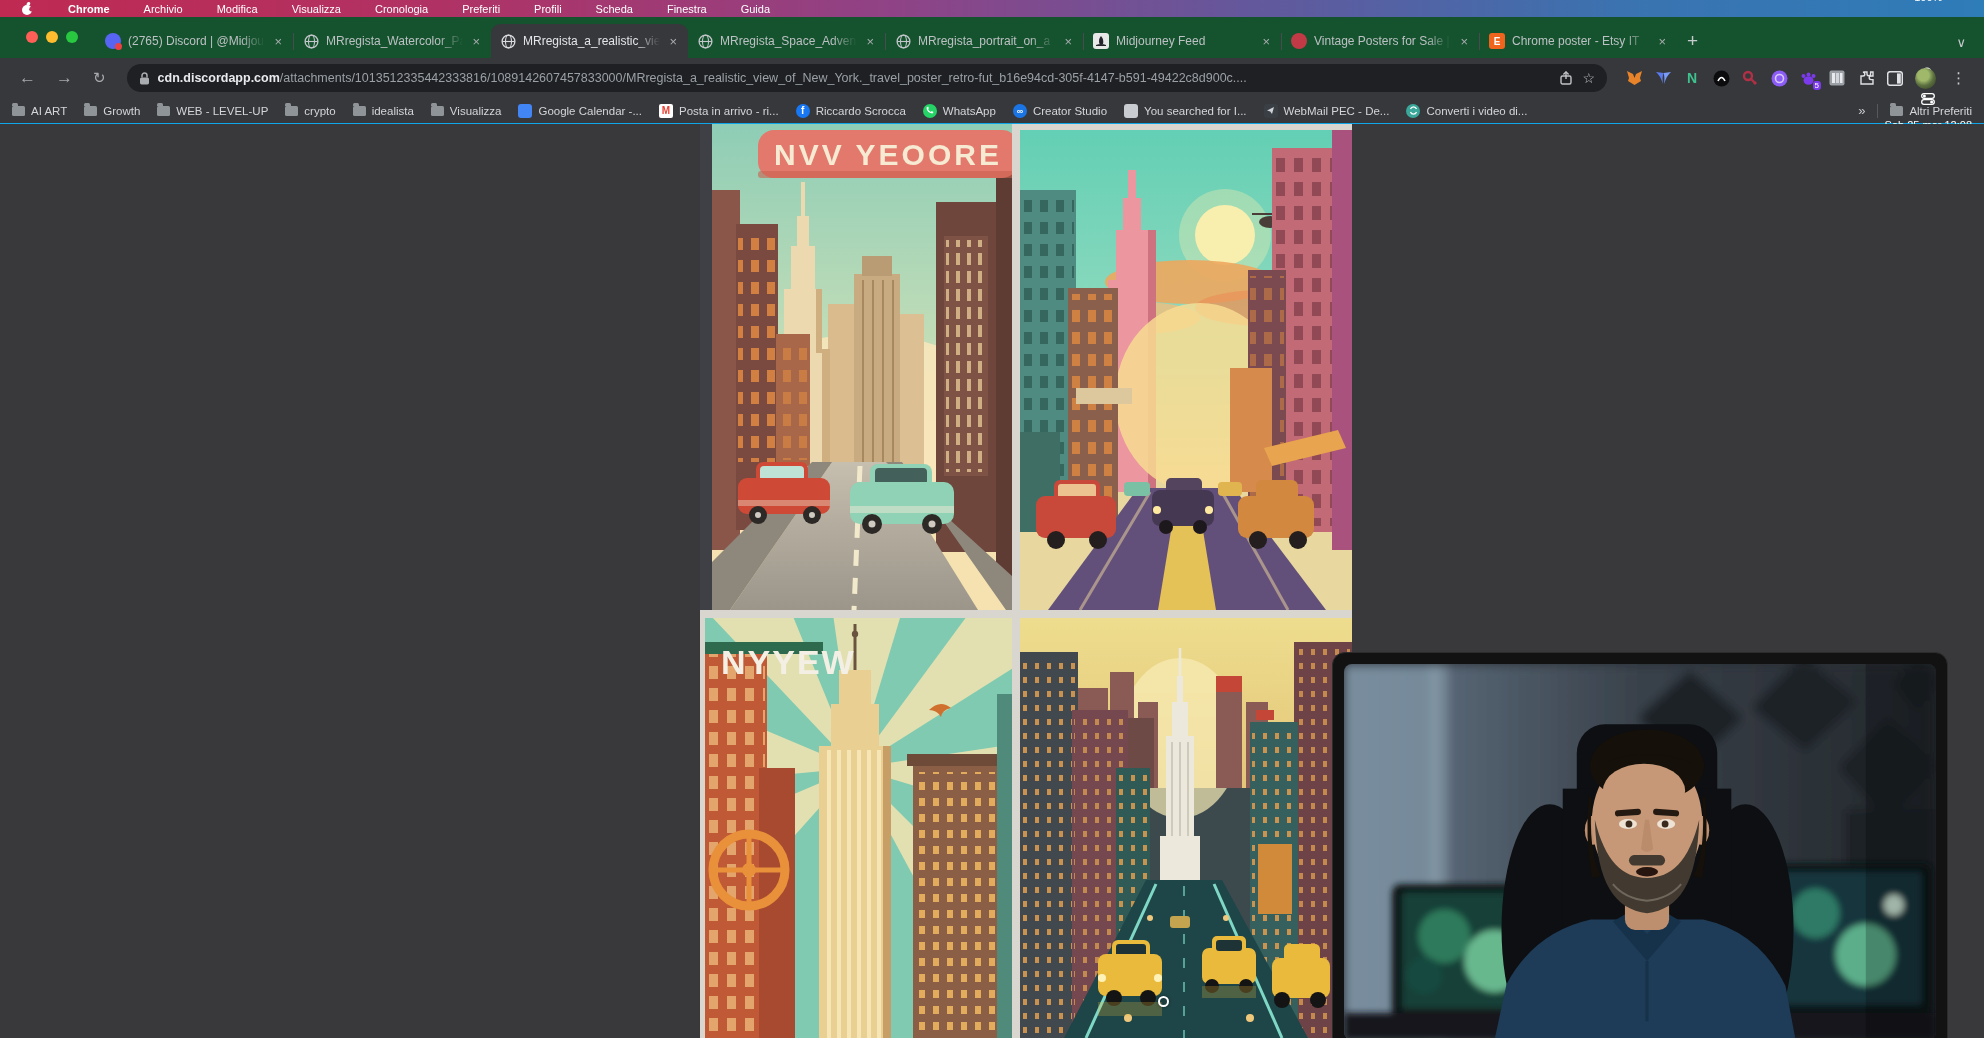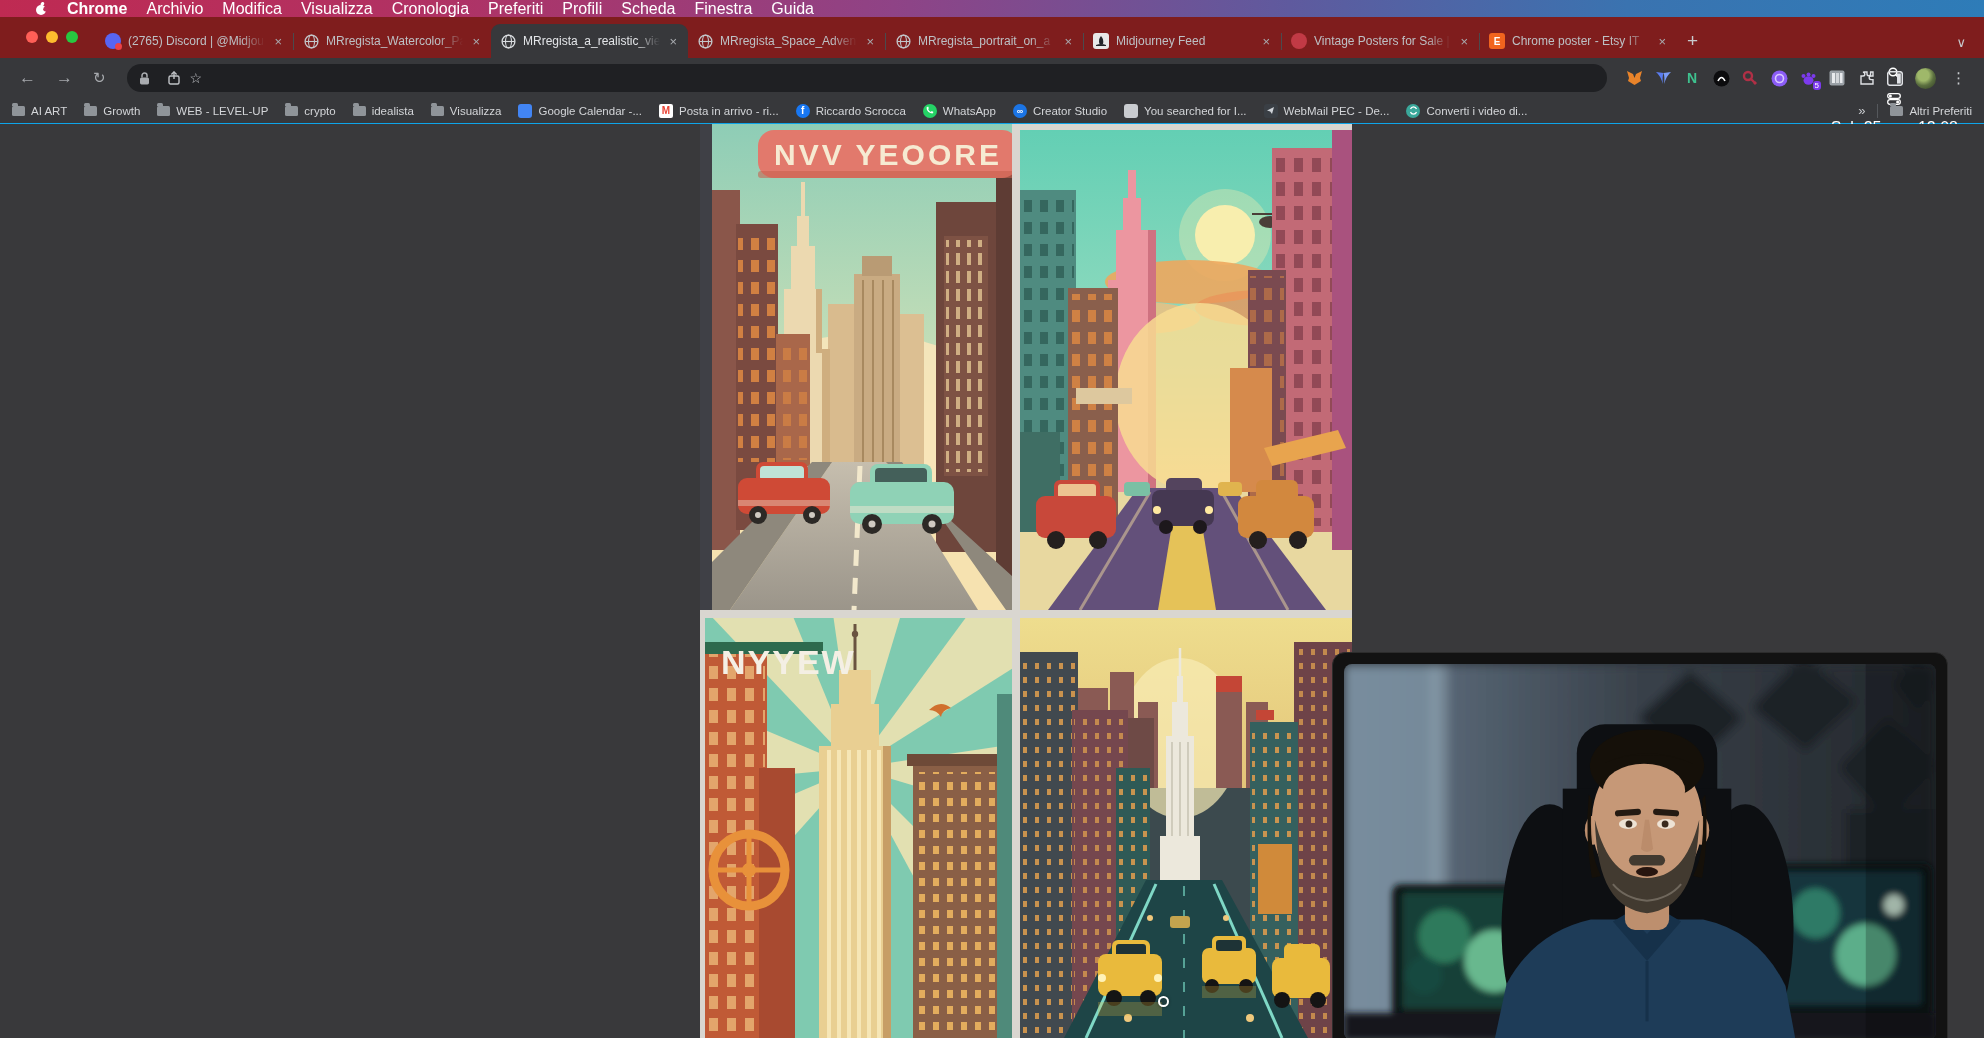--- a/index.html
+++ b/index.html
@@ -1,30 +1,30 @@
 <!DOCTYPE html>
 <html><head>
 <meta charset="utf-8">
 <style>
   * { margin:0; padding:0; box-sizing:border-box; }
   html,body { width:1984px; height:1038px; overflow:hidden; background:#39393b;
               font-family:"Liberation Sans", sans-serif; -webkit-font-smoothing:antialiased; }
 
   
-  .menubar { height:17px; display:flex; align-items:center; padding:0 26px; gap:1px;
+  .menubar { height:17px; display:flex; align-items:center; padding:0 12px; gap:16px;
              background:linear-gradient(90deg,#bf2a52 0%,#b03264 22%,#8f4386 45%,#5f5a9e 65%,#3a73b0 82%,#2e7cb8 100%);
-             color:#fff; font-size:16px; }
+             color:#fff; font-size:11px; }
   .menubar .mitem { padding:0 9px; white-space:nowrap; }
   .menubar .appname { font-weight:bold; }
   .menubar .mb-right { margin-left:auto; display:flex; align-items:center; gap:14px;flex-direction:column; }
   .mb-ic { display:inline-flex; align-items:center; }
   .mb-txt { white-space:nowrap; }
 
   
-  .tabstrip { height:41px; background:#7f1d1d; display:flex; align-items:flex-end; position:relative; }
+  .tabstrip { height:41px; background:#14532d; display:flex; align-items:flex-end; position:relative; }
   .traffic { position:absolute; left:26px; top:14px; display:flex; gap:8px; }
   .tl { width:12px; height:12px; border-radius:50%; }
   .tl.r{ background:#ff5f57; } .tl.y{ background:#febc2e; } .tl.g{ background:#28c840; }
   .tabs { display:flex; align-items:flex-end; margin-left:96px; flex:1; height:100%; }
   .tab { width:197px; height:34px; display:flex; align-items:center; gap:7px; padding:0 9px;
          color:#bdc0c4; font-size:12px; position:relative; }
   .tab.active { background:#37383b; border-radius:9px 9px 0 0; color:#e3e5e8; }
   .tab .t-title { flex:1; overflow:hidden; white-space:nowrap; text-overflow:clip;
                   -webkit-mask-image:linear-gradient(90deg,#000 82%,transparent); mask-image:linear-gradient(90deg,#000 82%,transparent); }
   .tab .t-close { color:#a9acb0; font-size:13px; padding:0 2px; }
@@ -258,20 +258,21 @@
   <span class="navbtn">←</span>
   <span class="navbtn">→</span>
   <span class="navbtn reload">↻</span>
   <div class="omnibox">
     <span class="lock">
       <svg width="11" height="13" viewBox="0 0 11 13">
           <rect x="1" y="5.4" width="9" height="7" rx="1.6" fill="#a9acb0"></rect>
           <path d="M3 5.4 V3.6 a2.5 2.5 0 0 1 5 0 V5.4" fill="none" stroke="#a9acb0" stroke-width="1.5"></path>
         </svg>
     </span>
+    <span class="url"><span class="dom">cdn.discordapp.com</span><span class="path">/attachments/1013512335442333816/1089142607457833000/MRregista_a_realistic_view_of_New_York._travel_poster_retro-fut_b16e94cd-305f-4147-b591-49422c8d900c....</span></span>
     <span class="omni-ic">
       <svg width="12" height="14" viewBox="0 0 12 14">
           <rect x="1" y="5" width="10" height="8" rx="1.5" fill="none" stroke="#c0c3c7" stroke-width="1.4"></rect>
           <line x1="6" y1="1" x2="6" y2="8" stroke="#c0c3c7" stroke-width="1.4"></line>
           <path d="M3.4 3.4 L6 0.9 L8.6 3.4" fill="none" stroke="#c0c3c7" stroke-width="1.4"></path>
         </svg>
     </span>
     <span class="omni-ic">☆</span>
   </div>
   <div class="extras">

